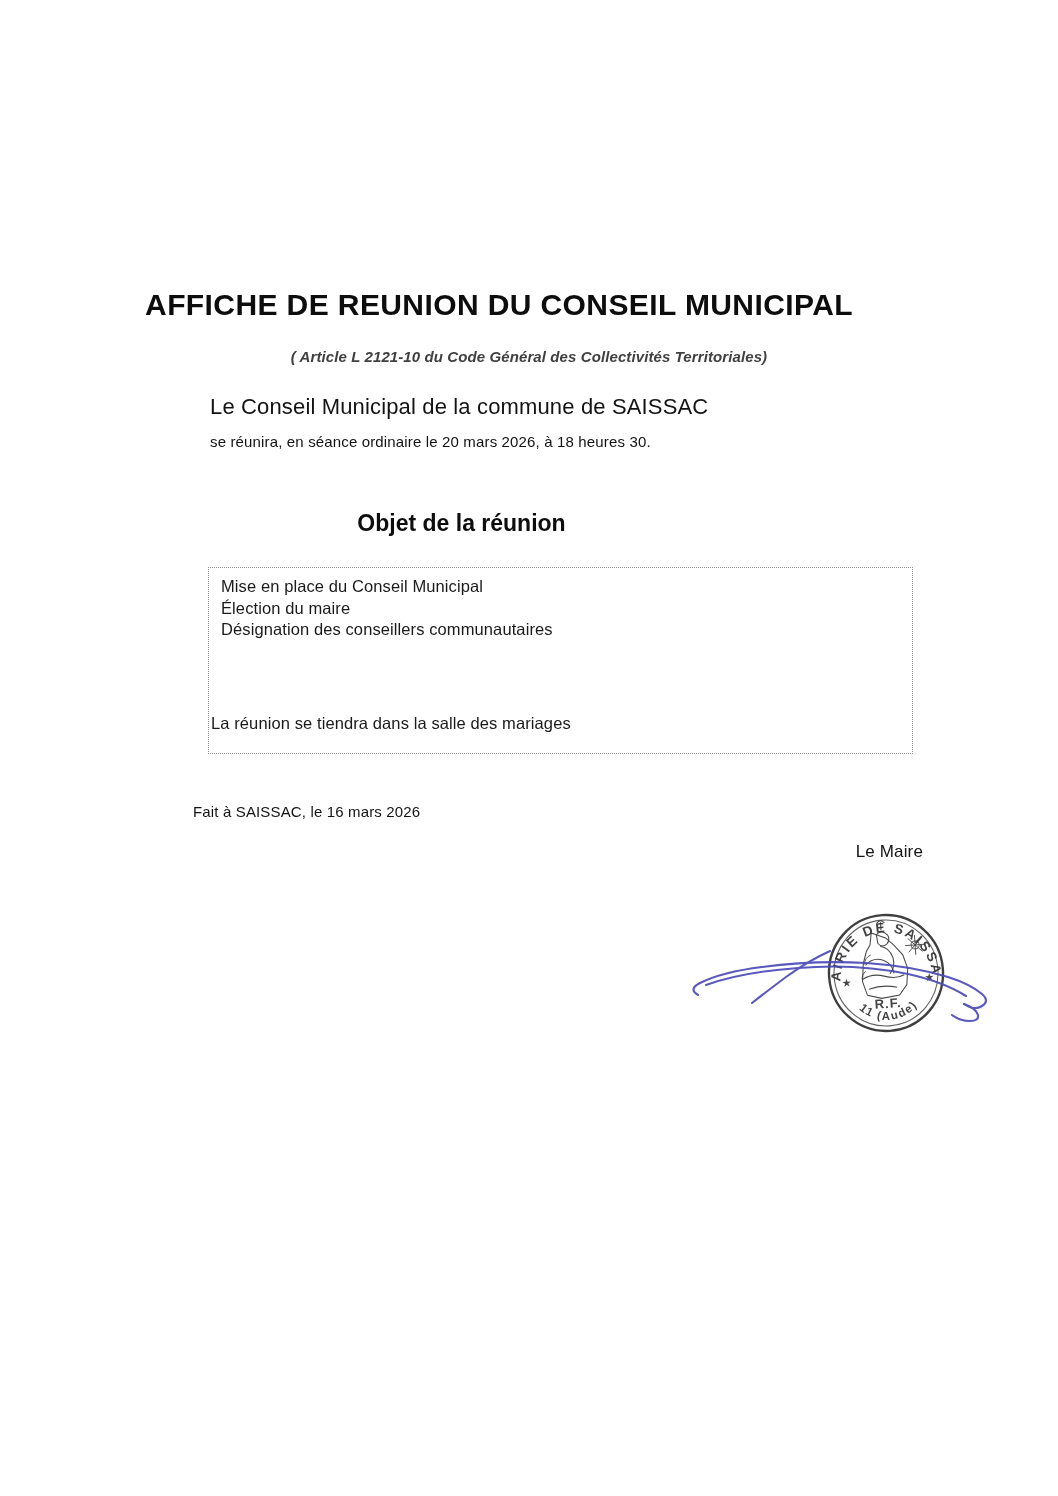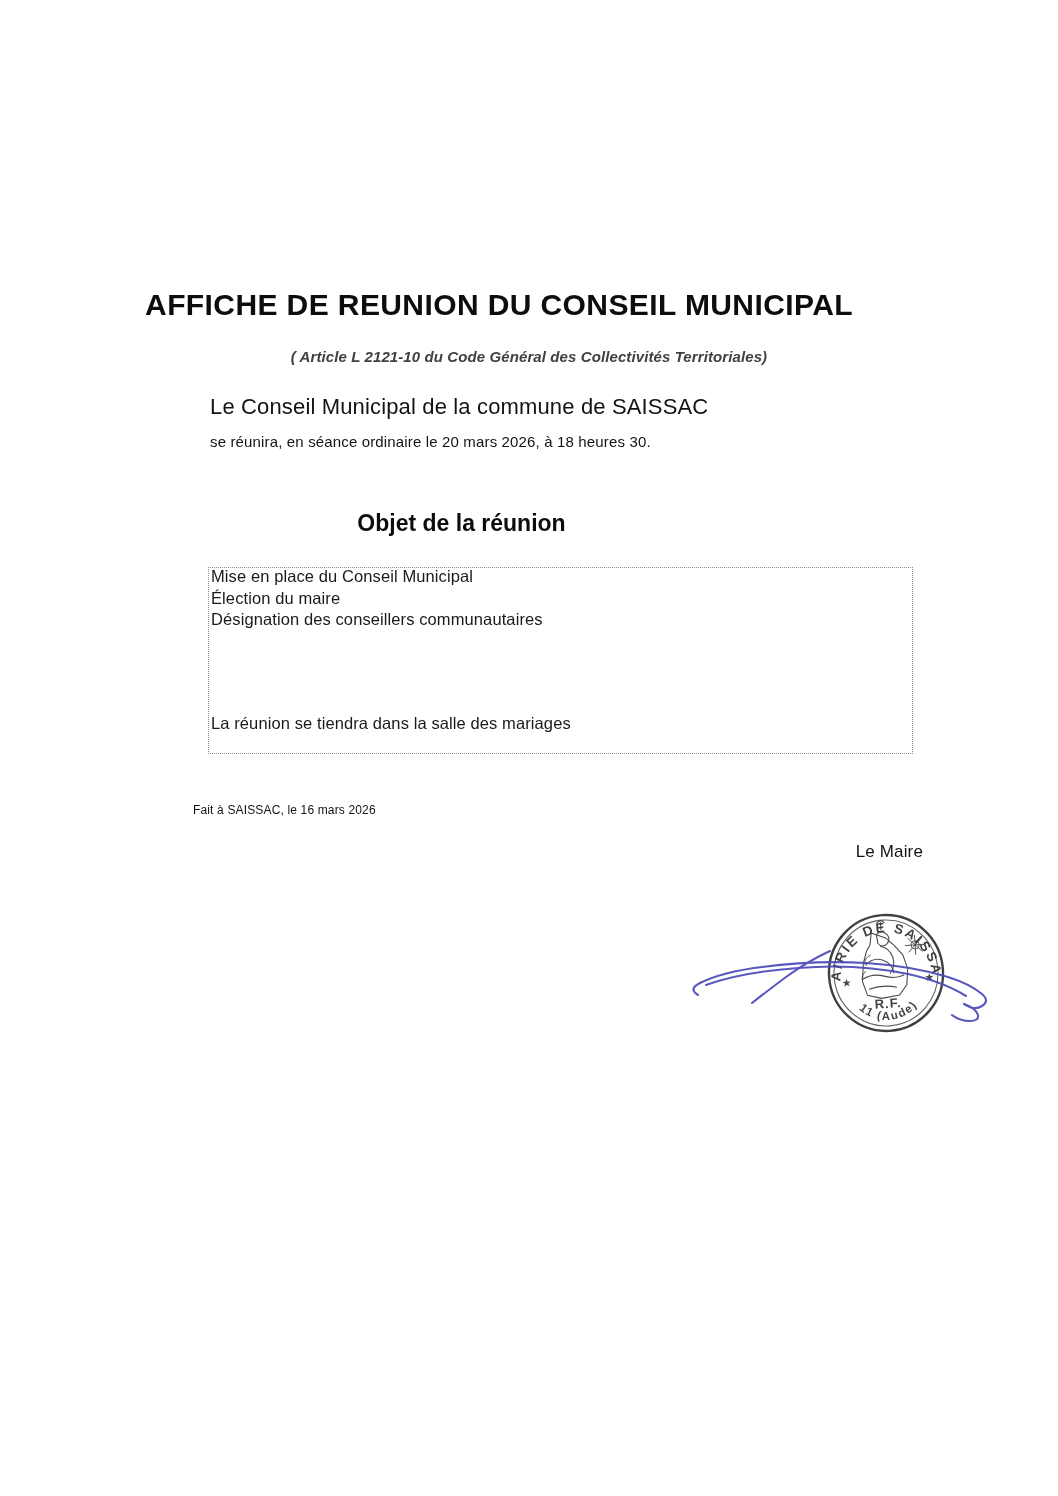--- a/index.html
+++ b/index.html
@@ -84,21 +84,21 @@
     width: 705px;
     height: 187px;
     border: 1px dotted #8e8e8e;
     box-sizing: border-box;
   }
   .agenda-list {
     position: absolute;
     left: 211px;
     top: 566px;
     width: 690px;
-    margin: 0;
+    margin: 10px;
     padding: 0;
     list-style: none;
   }
   .agenda-list li {
     font-size: 16.5px;
     line-height: 21.5px;
     color: #1a1a1a;
     letter-spacing: 0.1px;
     white-space: nowrap;
   }
@@ -109,21 +109,21 @@
     font-size: 16.5px;
     color: #1a1a1a;
     letter-spacing: 0.1px;
   }
 
   
   .place-date {
     position: absolute;
     left: 193px;
     top: 803px;
-    font-size: 12px;
+    font-size: 15px;
     color: #131313;
     letter-spacing: 0.15px;
   }
   .signer-title {
     position: absolute;
     right: 135px;
     top: 842px;
     font-size: 17px;
     color: #131313;
     letter-spacing: 0.15px;

